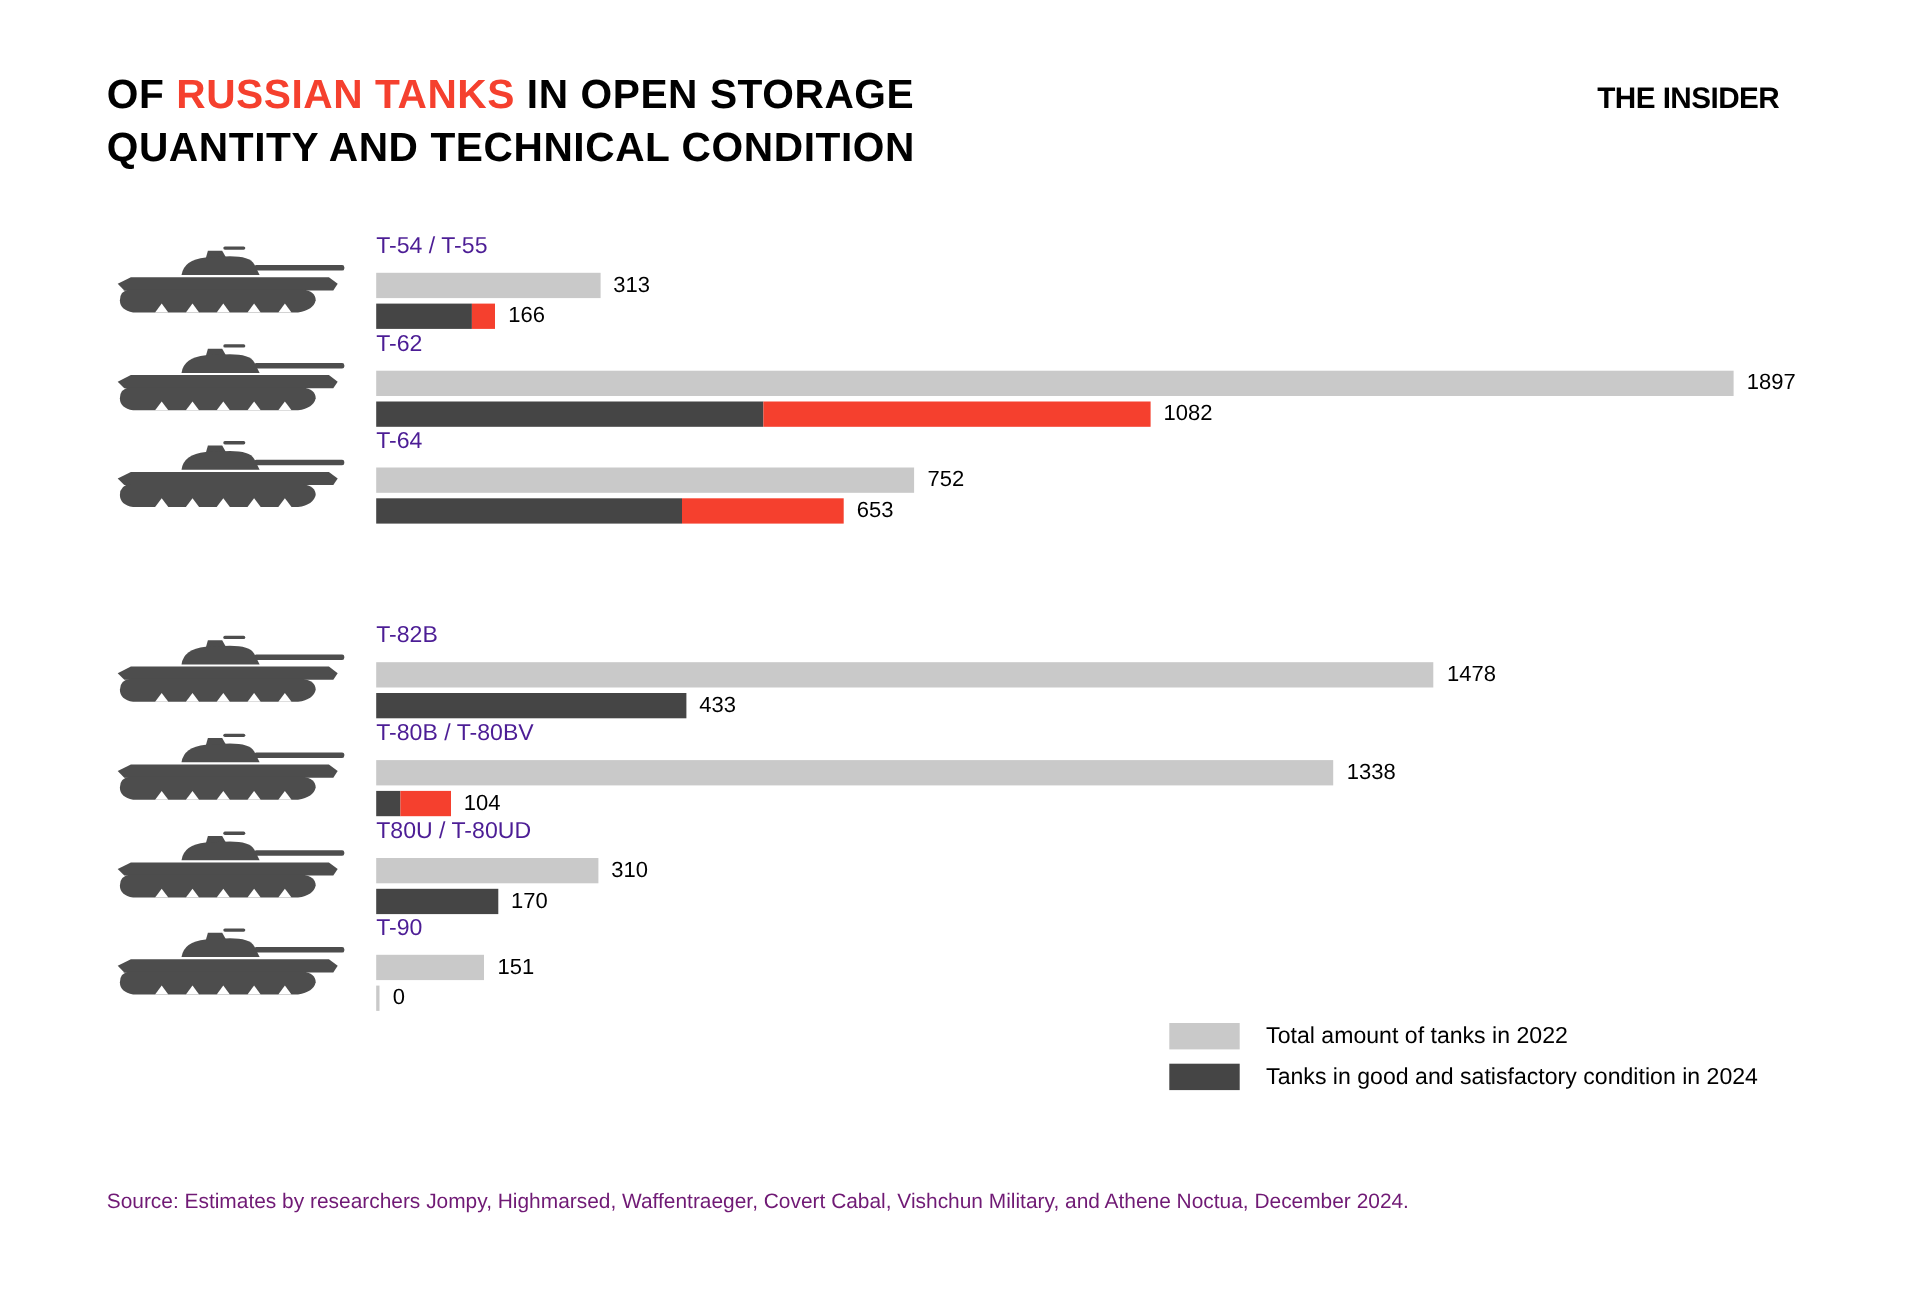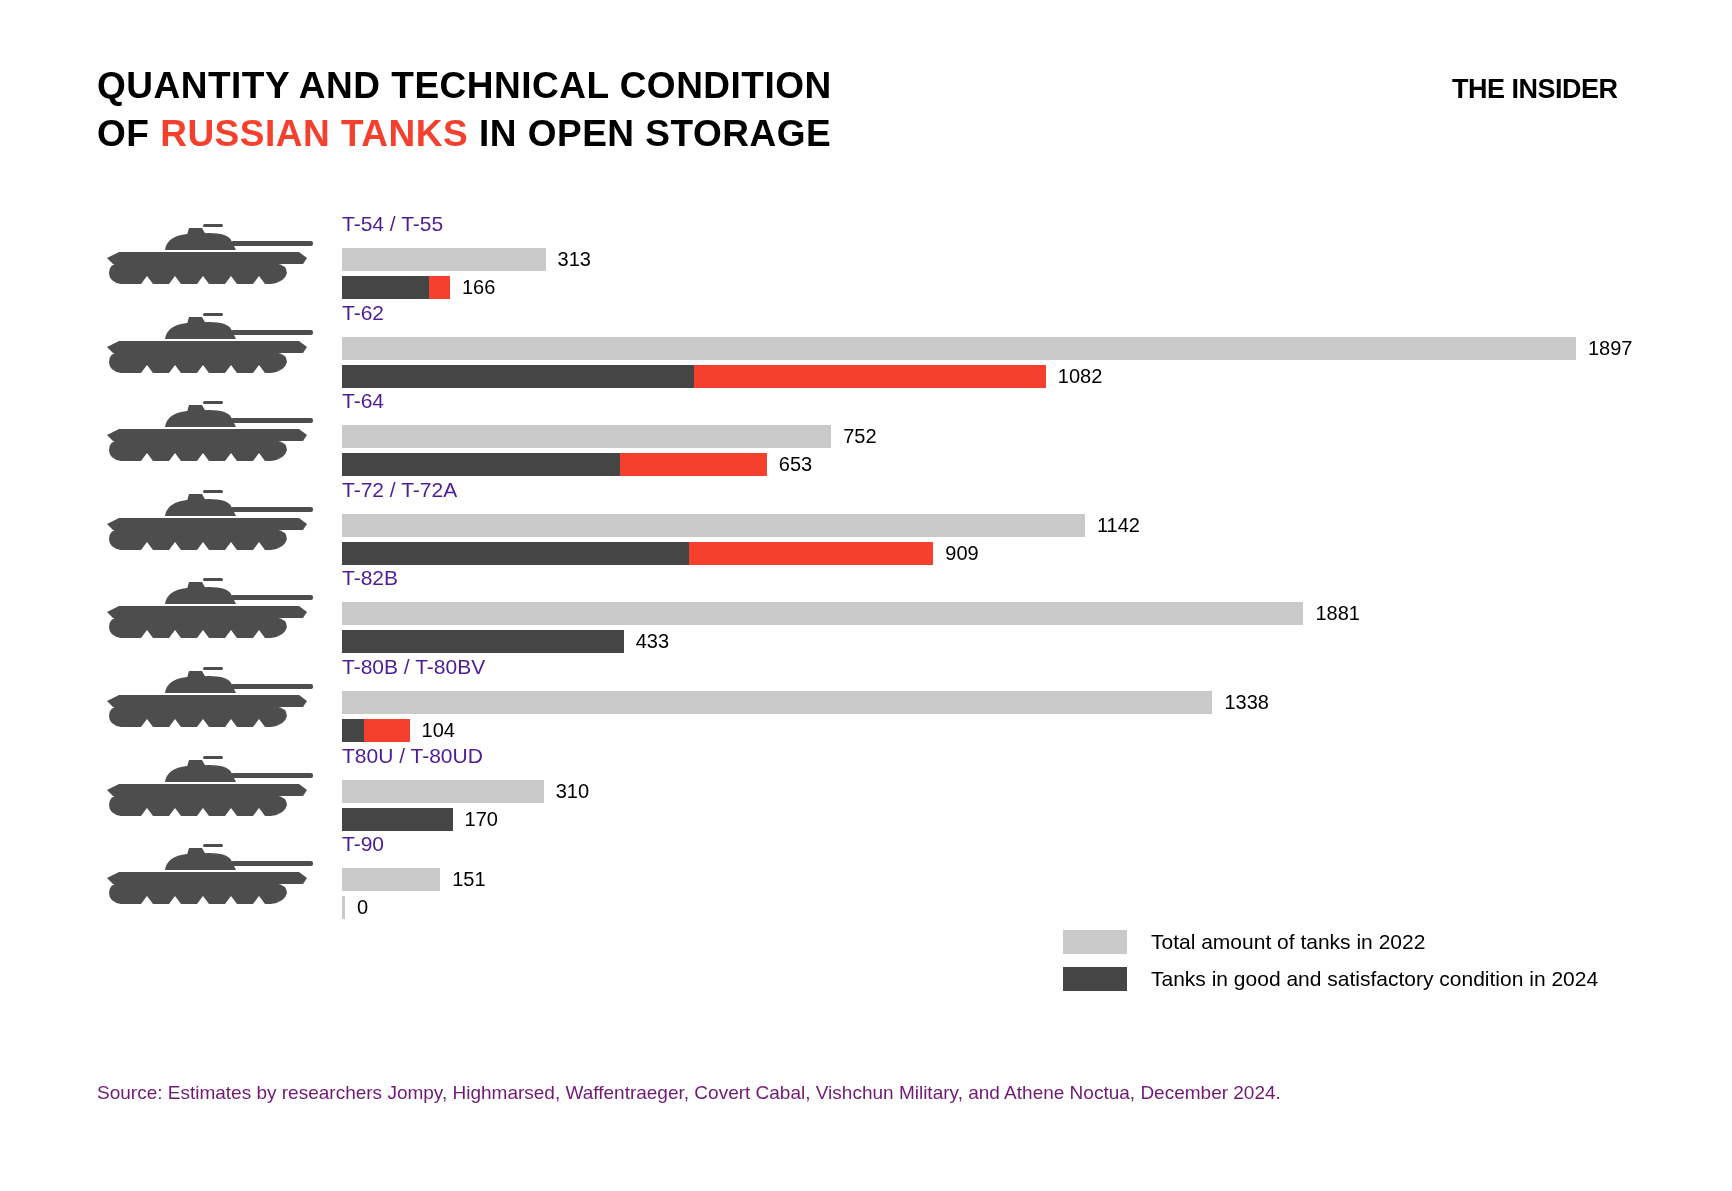--- a/index.html
+++ b/index.html
@@ -56,22 +56,22 @@
       <path d="M38 66 l6 -8 l6 8 z" fill="#ffffff"></path>
       <path d="M66 66 l6 -8 l6 8 z" fill="#ffffff"></path>
       <path d="M94 66 l6 -8 l6 8 z" fill="#ffffff"></path>
       <path d="M122 66 l6 -8 l6 8 z" fill="#ffffff"></path>
       <path d="M150 66 l6 -8 l6 8 z" fill="#ffffff"></path>
     </g>
   </defs>
 </svg>
 
 <div class="title">
+  <div><span>OF </span><span class="hl">RUSSIAN TANKS</span><span> IN OPEN STORAGE</span></div>
   <div><span>QUANTITY AND TECHNICAL CONDITION</span></div>
-  <div><span>OF </span><span class="hl">RUSSIAN TANKS</span><span> IN OPEN STORAGE</span></div>
 </div>
 
 <div class="logo">THE INSIDER</div>
 
 <div id="chart">
     <div class="row" style="top: 0px;">
       <svg viewBox="0 0 210 74" class="tank">
         <use href="#tankShape"></use>
       </svg>
       <div class="content">
@@ -114,46 +114,29 @@
           <div class="bar" style="width: 489.2px; background: rgb(201, 201, 201);"></div>
           <span class="val">752</span>
         </div>
         <div class="line l2">
           <div class="bar" style="width: 277.8px; background: rgb(69, 69, 69);"></div>
           <div class="bar" style="width: 147px; background: rgb(245, 64, 46);"></div>
           <span class="val">653</span>
         </div>
       </div>
     </div>
-    <div class="row" style="top: 266px;">
-      <svg viewBox="0 0 210 74" class="tank">
-        <use href="#tankShape"></use>
-      </svg>
-      <div class="content">
-        <div class="cat">T-72 / T-72A</div>
-        <div class="line l1">
-          <div class="bar" style="width: 742.9px; background: rgb(201, 201, 201);"></div>
-          <span class="val">1142</span>
-        </div>
-        <div class="line l2">
-          <div class="bar" style="width: 346.7px; background: rgb(69, 69, 69);"></div>
-          <div class="bar" style="width: 244.6px; background: rgb(245, 64, 46);"></div>
-          <span class="val">909</span>
-        </div>
-      </div>
-    </div>
     <div class="row" style="top: 354px;">
       <svg viewBox="0 0 210 74" class="tank">
         <use href="#tankShape"></use>
       </svg>
       <div class="content">
         <div class="cat">T-82B</div>
         <div class="line l1">
           <div class="bar" style="width: 961.4px; background: rgb(201, 201, 201);"></div>
-          <span class="val">1881</span>
+          <span class="val">1478</span>
         </div>
         <div class="line l2">
           <div class="bar" style="width: 281.7px; background: rgb(69, 69, 69);"></div>
           <span class="val">433</span>
         </div>
       </div>
     </div>
     <div class="row" style="top: 443px;">
       <svg viewBox="0 0 210 74" class="tank">
         <use href="#tankShape"></use>

